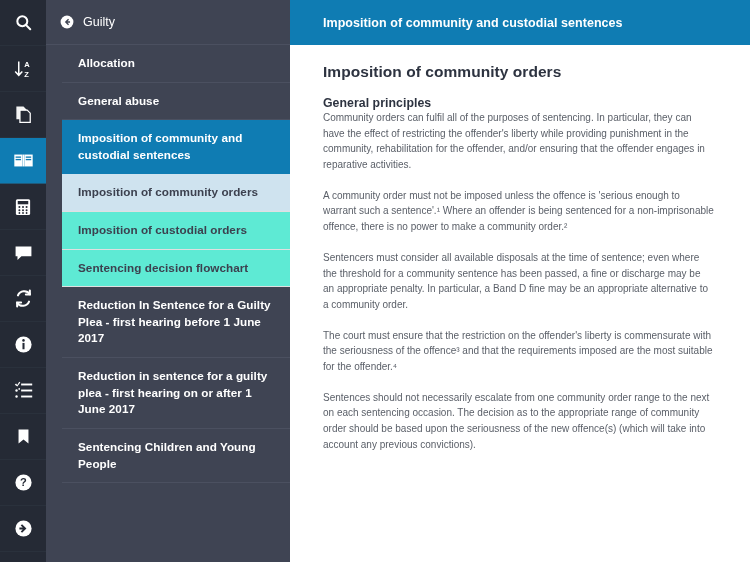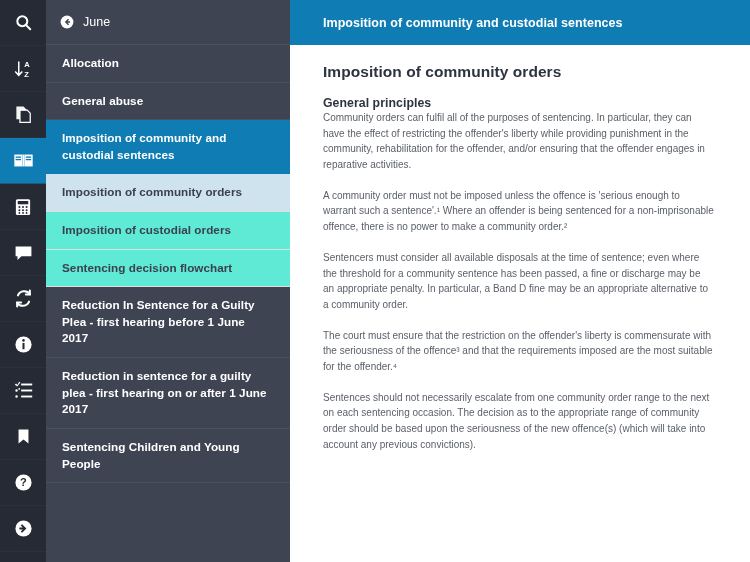--- a/index.html
+++ b/index.html
@@ -40,21 +40,21 @@
   .nav-close {
     height: 45px; flex: 0 0 45px;
     display: flex; align-items: center;
     padding-left: 14px;
     color: #ffffff;
     font-size: 12.5px;
     cursor: pointer;
     border-bottom: 1px solid #4b5060;
   }
   .close-icon { margin-right: 9px; display: flex; align-items: center; }
-  .nav-list { flex: 1 1 auto; overflow: hidden; }
+  .nav-list { flex: 1 1 auto; overflow: hidden; margin-left: 16px; }
   .nav-item {
     padding: 10px 16px 10px 16px;
     font-size: 11.7px;
     font-weight: bold;
     line-height: 1.42;
     color: #ffffff;
     border-bottom: 1px solid #4b5060;
     cursor: pointer;
     letter-spacing: 0.05px;
   }
@@ -252,21 +252,21 @@
 
   <div class="nav-panel">
 
     <div class="nav-close">
       <span class="close-icon">
         <svg width="14" height="14" viewBox="0 0 24 24" fill="#fff">
             <circle cx="12" cy="12" r="11"></circle>
             <path d="M13.8 6.6L8.3 12l5.5 5.4 1.7-1.7-2.6-2.5h4.3v-2.4h-4.3l2.6-2.5z" fill="#3f4453"></path>
           </svg>
       </span>
-      <span>June</span>
+      <span>Guilty</span>
     </div>
 
     <div class="nav-list">
       <div class="nav-item">Allocation</div>
       <div class="nav-item">General abuse</div>
       <div class="nav-item selected">Imposition of community and custodial sentences</div>
       <div class="nav-item sub active">Imposition of community orders</div>
       <div class="nav-item sub">Imposition of custodial orders</div>
       <div class="nav-item sub">Sentencing decision flowchart</div>
       <div class="nav-item">Reduction In Sentence for a Guilty Plea - first hearing before 1 June 2017</div>

